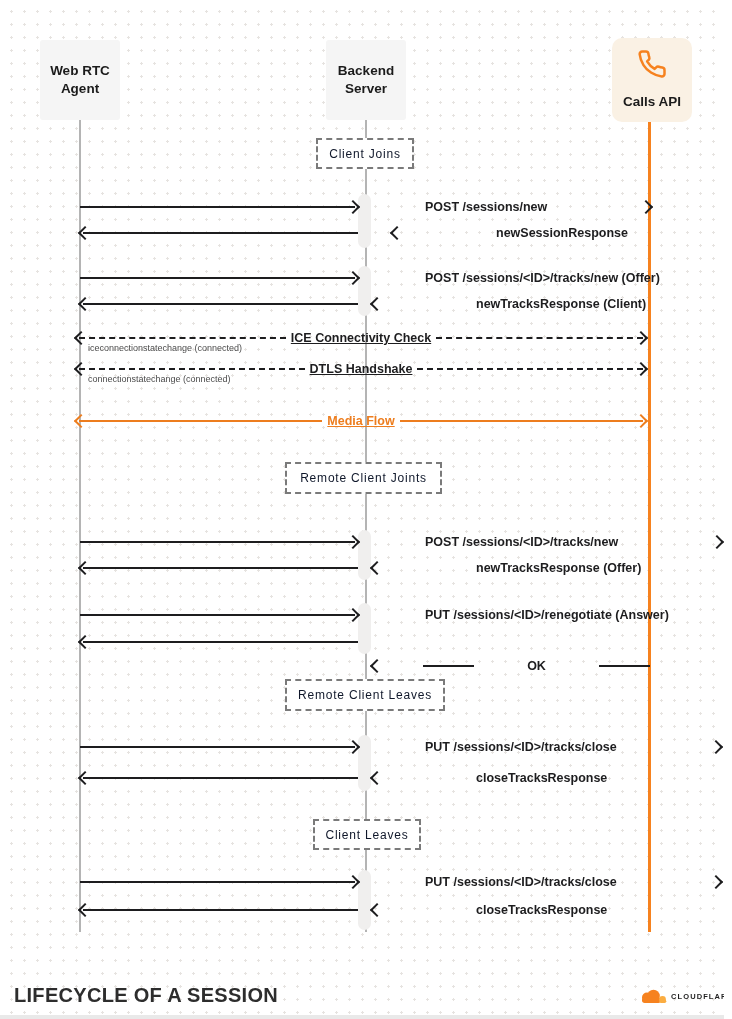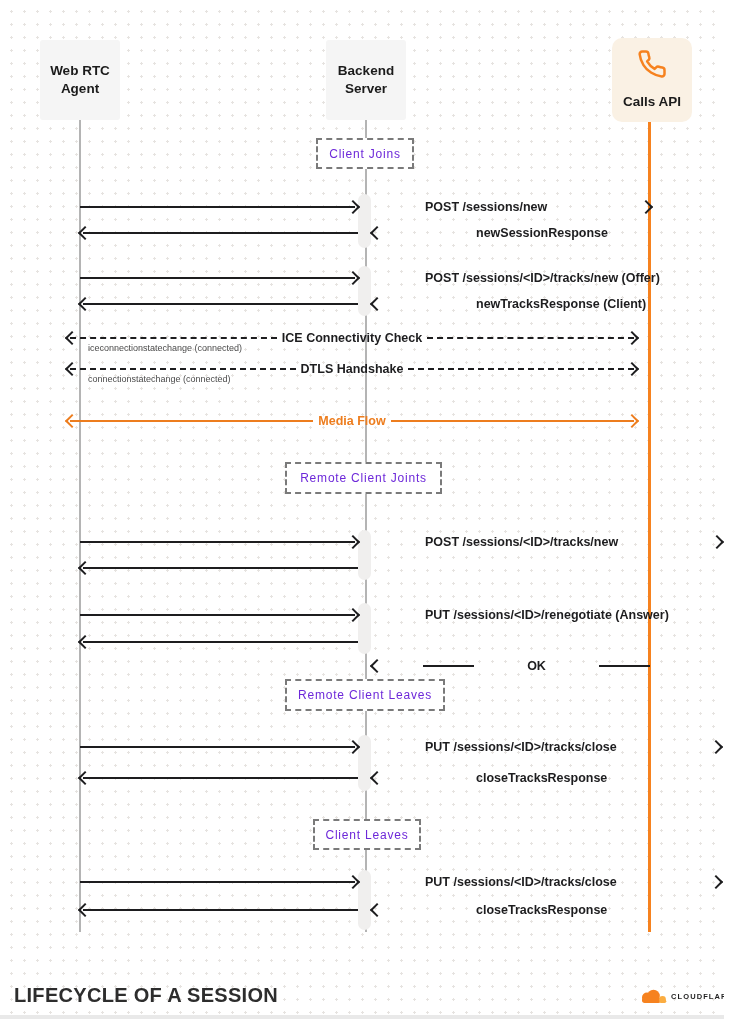--- a/index.html
+++ b/index.html
@@ -17,27 +17,27 @@
   
   .act{position:absolute;left:358px;width:13px;background:#f0efee;border-radius:7px;z-index:2;}
   
   .actor{position:absolute;z-index:3;display:flex;flex-direction:column;align-items:center;justify-content:center;
          text-align:center;font-weight:700;font-size:13.5px;line-height:1.35;color:#1b1b1b;}
   .actor.gray{background:#f5f5f5;border-radius:3px;}
   .actor.cream{background:#FAF1E4;border-radius:10px;}
   .actor .cap{margin-top:14px;}
   
   .phase{position:absolute;z-index:4;box-sizing:border-box;background:#ffffff;border:2px dashed #7a7a7a;
-         color:#6d28d9;font-size:12px;font-weight:500;letter-spacing:.8px;
+         color:#0f172a;font-size:12px;font-weight:500;letter-spacing:.8px;
          display:flex;align-items:center;justify-content:center;white-space:nowrap;}
   
   .msg{position:absolute;height:18px;display:flex;align-items:center;color:#1d1d1f;z-index:3;}
   .ml{left:80px;width:278px;}
   .mr{left:372px;width:278px;gap:48px;}
-  .mf{left:67px;width:570px;}
+  .mf{left:76px;width:570px;text-decoration:underline;}
   .ln{flex:1 1 auto;height:0;border-top:2.6px solid currentColor;}
   .dashed .ln{border-top-style:dashed;}
   .lbl{font-weight:700;font-size:12.5px;line-height:1;padding:0 5px;white-space:nowrap;}
   .ch{width:8px;height:8px;flex:0 0 auto;border-top:2.6px solid currentColor;border-right:2.6px solid currentColor;}
   .ch.r{transform:rotate(45deg);margin-left:-7px;}
   .ch.l{transform:rotate(-135deg);margin-right:-7px;}
   .org{color:#ED7D1E;}
   
   .evt{position:absolute;left:88px;z-index:3;font-size:9px;color:#4b4b4b;white-space:nowrap;}
   
@@ -95,21 +95,21 @@
   <div class="msg ml" style="top:198px;">
       <i class="ln"></i>
       <i class="ch r"></i>
     </div>
   <div class="msg mr" style="top:198px;">
       <i class="ln"></i>
       <span class="lbl">POST /sessions/new</span>
       <i class="ln"></i>
       <i class="ch r"></i>
     </div>
-  <div class="msg mr" style="top:224px;">
+  <div class="msg mr" style="top:224px;padding-left:20px;">
       <i class="ch l"></i>
       <i class="ln"></i>
       <span class="lbl">newSessionResponse</span>
       <i class="ln"></i>
     </div>
   <div class="msg ml" style="top:224px;">
       <i class="ch l"></i>
       <i class="ln"></i>
     </div>
 
@@ -160,20 +160,26 @@
 
   <div class="msg ml" style="top:533px;">
       <i class="ln"></i>
       <i class="ch r"></i>
     </div>
   <div class="msg mr" style="top:533px;">
       <i class="ln"></i>
       <span class="lbl">POST /sessions/&lt;ID&gt;/tracks/new</span>
       <i class="ln"></i>
       <i class="ch r"></i>
+    </div>
+  <div class="msg mr" style="top:559px;">
+      <i class="ch l"></i>
+      <i class="ln"></i>
+      <span class="lbl">newTracksResponse (Offer)</span>
+      <i class="ln"></i>
     </div>
   <div class="msg ml" style="top:559px;">
       <i class="ch l"></i>
       <i class="ln"></i>
     </div>
 
   <div class="msg ml" style="top:606px;">
       <i class="ln"></i>
       <i class="ch r"></i>
     </div>

